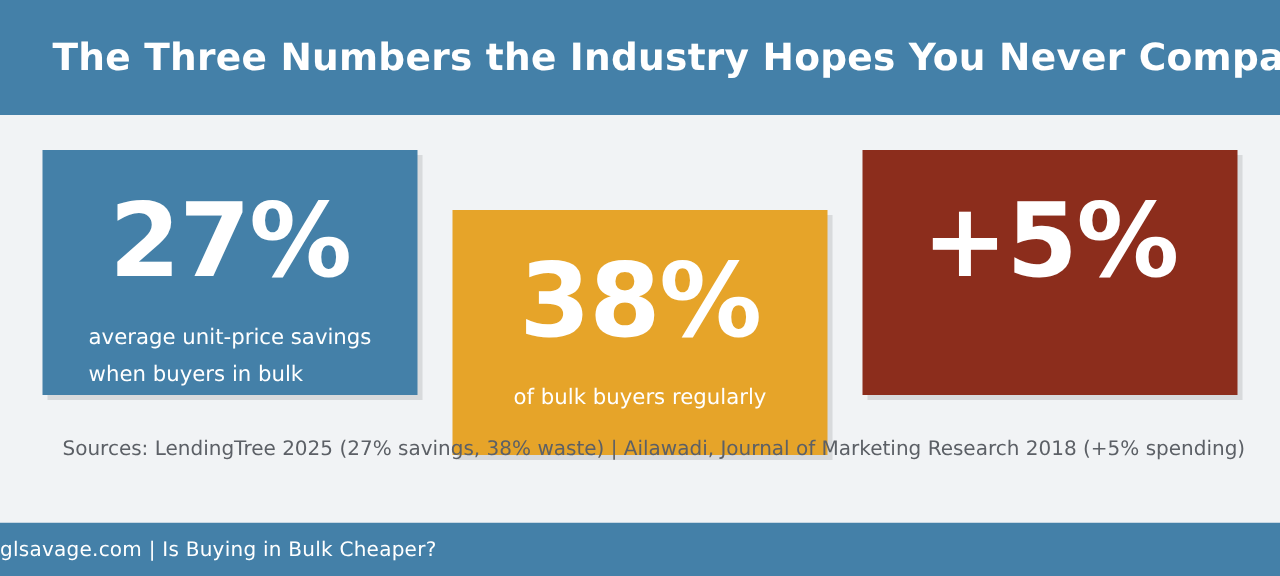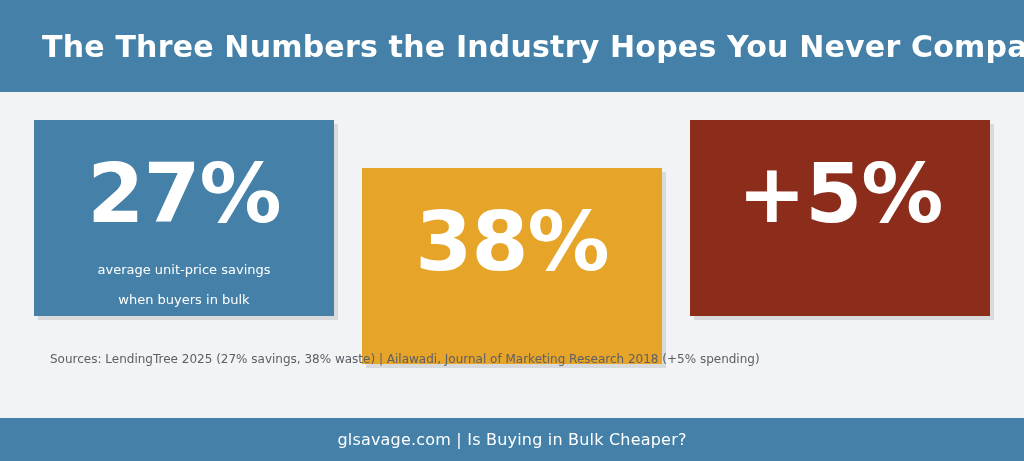--- a/index.html
+++ b/index.html
@@ -74,50 +74,50 @@
     color: #ffffff;
     font-size: 82px;
     font-weight: bold;
     line-height: 1.08;
     letter-spacing: -1px;
     margin: 0;
     white-space: nowrap;
   }
   .stat-caption {
     color: #ffffff;
-    font-size: 13px;
+    font-size: 17px;
     line-height: 30px;
-    text-align: center;
+    text-align: left;
     margin-top: 16px;
     padding: 0 10px;
   }
   .stat-caption .cap-line {
     display: block;
     white-space: nowrap;
   }
 
   
   .sources-line {
     position: absolute;
     left: 50px;
     top: 256px;
     right: 40px;
     color: #5c6066;
-    font-size: 12px;
+    font-size: 16px;
     line-height: 22px;
     white-space: nowrap;
   }
 
   
   .footer-bar {
     height: 43px;
     background: #4480a8;
     display: flex;
     align-items: center;
-    justify-content: center;
+    justify-content: flex-start;
     flex: 0 0 auto;
   }
   .footer-text {
     color: #ffffff;
     font-size: 16px;
     letter-spacing: 0.2px;
     white-space: nowrap;
   }
 </style>
 </head>
@@ -137,20 +137,21 @@
         <div class="stat-value">27%</div>
         <div class="stat-caption">
           <span class="cap-line">average unit-price savings</span>
           <span class="cap-line">when buyers in bulk</span>
         </div>
       </div>
 
       <div class="stat-card amber">
         <div class="stat-value">38%</div>
         <div class="stat-caption">
+          <span class="cap-line">of bulk buyers regularly</span>
         </div>
       </div>
 
       <div class="stat-card maroon">
         <div class="stat-value">+5%</div>
       </div>
 
     </div>
 
     <div class="sources-line">Sources: LendingTree 2025 (27% savings, 38% waste)  |  Ailawadi, Journal of Marketing Research 2018 (+5% spending)</div>

